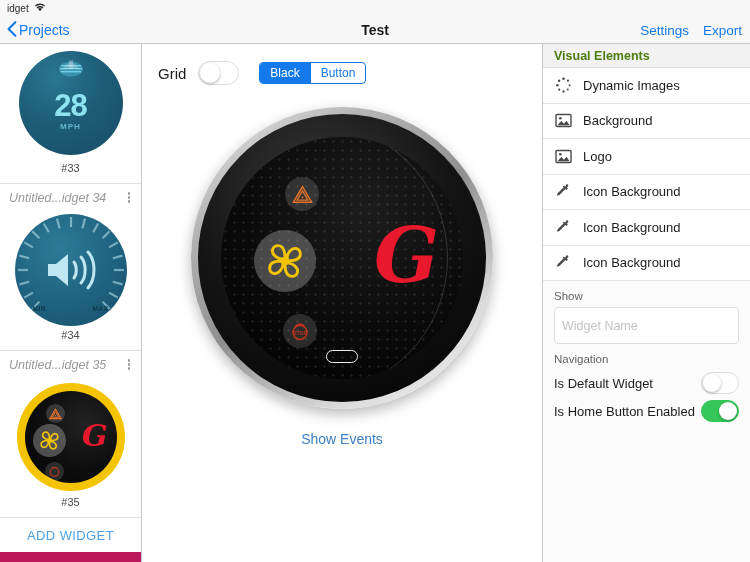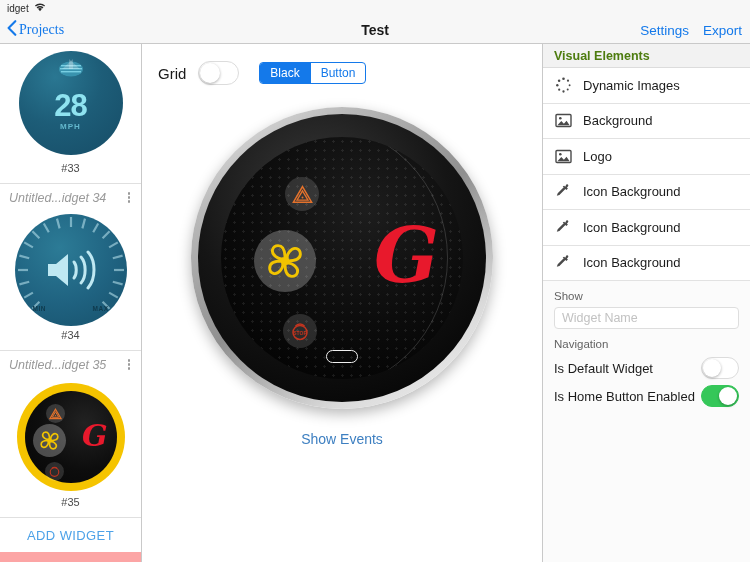--- a/index.html
+++ b/index.html
@@ -24,21 +24,20 @@
   .navbar {
     height: 27px; background: #f7f7f7;
     border-bottom: 1px solid #c9c9c9;
     display: flex; align-items: center;
     position: relative;
   }
   .nav-back {
     display: flex; align-items: center; gap: 2px;
     color: #1479ea; font-size: 14px;
     padding-left: 7px;
-    font-family: Liberation Serif, serif;
   }
   .chev { display:block; }
   .nav-title {
     position: absolute; left: 0; right: 0; top: 0; bottom: 0;
     display: flex; align-items: center; justify-content: center;
     font-size: 14px; font-weight: bold; color: #1a1a1a;
     pointer-events: none;
   }
   .nav-right {
     position: absolute; right: 8px; top: 0; bottom: 0;
@@ -49,21 +48,21 @@
   
   .body-row {
     display: flex;
     height: 518px;
     width: 750px;
   }
 
   
   .sidebar {
     width: 142px; flex: 0 0 142px;
-    background: #fca5a5;
+    background: #be185d;
     border-right: 1px solid #c9c9c9;
     overflow: hidden;
     position: relative;
   }
   .wcard { position: relative; }
   .wcard-header {
     height: 28px; display: flex; align-items: center;
     justify-content: space-between;
     padding: 0 8px 0 9px;
     border-top: 1px solid #e0e0e0;
@@ -237,21 +236,21 @@
     height: 35.5px; display:flex; align-items:center; gap: 11px;
     padding-left: 11px;
     background:#fff; border-bottom: 1px solid #e2e2e2;
   }
   .insp-row-label { font-size: 13px; color: #1c1c1c; }
   .icon-slot { width:18px; height:18px; flex:0 0 18px; display:flex; align-items:center; justify-content:center; }
 
   .field-block { padding: 9px 11px 0 11px; background:#fbfbfb; }
   .field-label { font-size: 11.5px; color:#636363; margin-bottom: 5px; }
   .field-input {
-    width: 100%; height: 22px; border: 1px solid #dedede; border-radius: 4px;
+    width: 100%; height: 37px; border: 1px solid #dedede; border-radius: 4px;
     background:#fff; font-size: 12.5px; color:#14532d;
     padding: 0 7px;
     font-family: "Liberation Sans", sans-serif;
   }
   .field-input::placeholder { color:#c2c2c2; }
   .section-label { font-size: 11.5px; color:#636363; padding: 9px 11px 4px 11px; }
   .toggle-row {
     display:flex; align-items:center; justify-content:space-between;
     padding: 4px 11px 4px 11px; height: 28px;
   }

